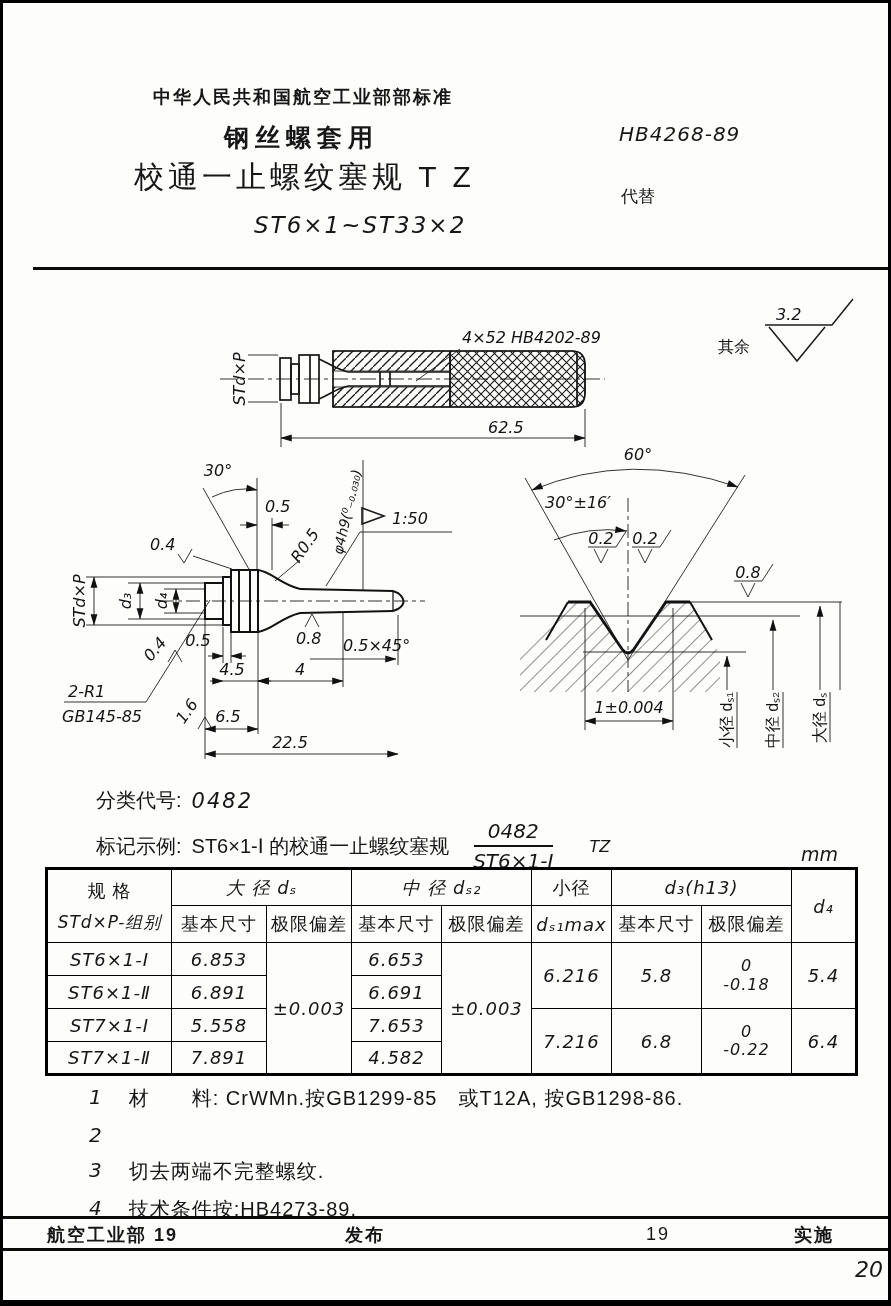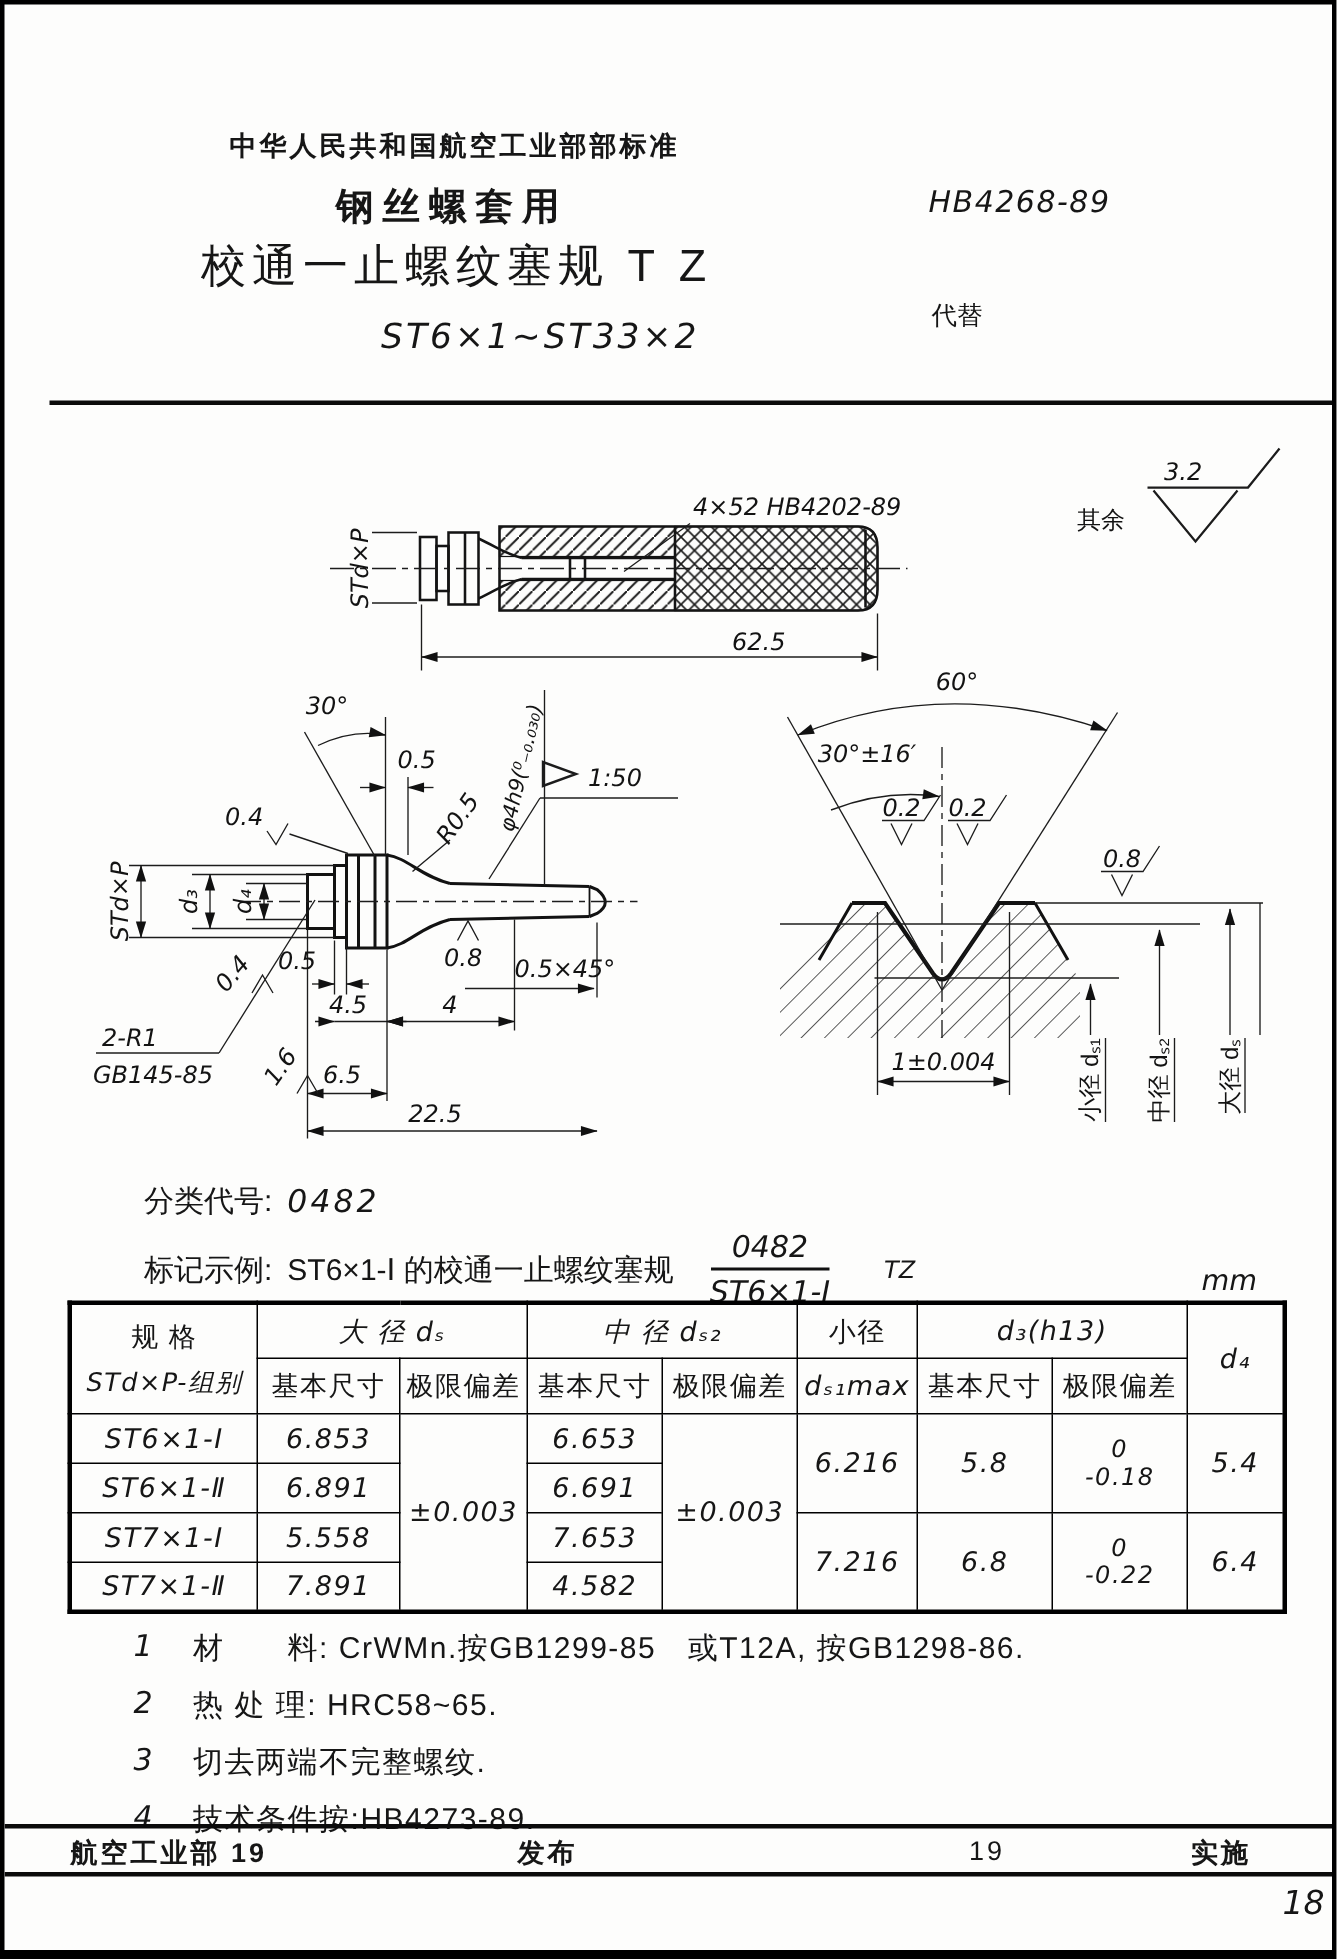--- a/index.html
+++ b/index.html
@@ -7,21 +7,21 @@
         border:3px solid #000;border-bottom:6px solid #000;
         font-family:"Liberation Sans",sans-serif;color:#161616;overflow:hidden;}
   .abs{position:absolute;}
   .hand{font-family:"DejaVu Sans",sans-serif;font-style:italic;}
   .rule{background:#0b0b0b;}
   
   .org{font-size:18px;font-weight:bold;letter-spacing:2px;}
   .sub{font-size:25px;font-weight:600;letter-spacing:6px;}
   .code{font-size:20px;letter-spacing:1px;}
   .title{font-size:30px;font-weight:500;letter-spacing:4px;}
-  .repl{font-size:17px;margin-top:14px;}
+  .repl{font-size:17px;}
   .range{font-size:23px;letter-spacing:2px;}
   .cap{font-size:19px;letter-spacing:1px;}
   
   .clsline{font-size:20px;display:flex;align-items:center;gap:10px;}
   .clsval{font-size:21px;letter-spacing:2px;}
   .frac{display:inline-flex;flex-direction:column;align-items:center;margin-left:14px;}
   .frac .ft{font-size:20px;padding:0 14px 2px 14px;border-bottom:2px solid #111;}
   .frac .fb{font-size:20px;padding-top:2px;}
   .suffix{font-size:16px;margin-left:26px;}
   .unit{font-size:19px;}
@@ -338,33 +338,32 @@
   </tbody>
     </table>
 
   <div class="abs" style="left:86px;top:1082px;width:760px">
     <div class="note">
       <span class="no">1</span>
       <span>材　　料: CrWMn.按GB1299-85　或T12A, 按GB1298-86.</span>
     </div>
     <div class="note">
       <span class="no">2</span>
-      <span>热 处 理: HRC58~65.</span>
     </div>
     <div class="note">
       <span class="no">3</span>
       <span>切去两端不完整螺纹.</span>
     </div>
     <div class="note">
       <span class="no">4</span>
       <span>技术条件按:HB4273-89.</span>
     </div>
   </div>
 
   <div class="abs rule" style="left:0;top:1213px;width:885px;height:3px"></div>
   <div class="abs foot" style="left:44px;top:1220px">航空工业部  19</div>
   <div class="abs foot" style="left:342px;top:1220px">发布</div>
   <div class="abs foot" style="left:643px;top:1221px;font-weight:normal">19</div>
   <div class="abs foot" style="left:791px;top:1220px">实施</div>
   <div class="abs rule" style="left:0;top:1245px;width:885px;height:3px"></div>
-  <div class="abs pgnum hand" style="left:852px;top:1254px">18</div>
+  <div class="abs pgnum hand" style="left:852px;top:1254px">20</div>
 
 </div>
 
 </body></html>

